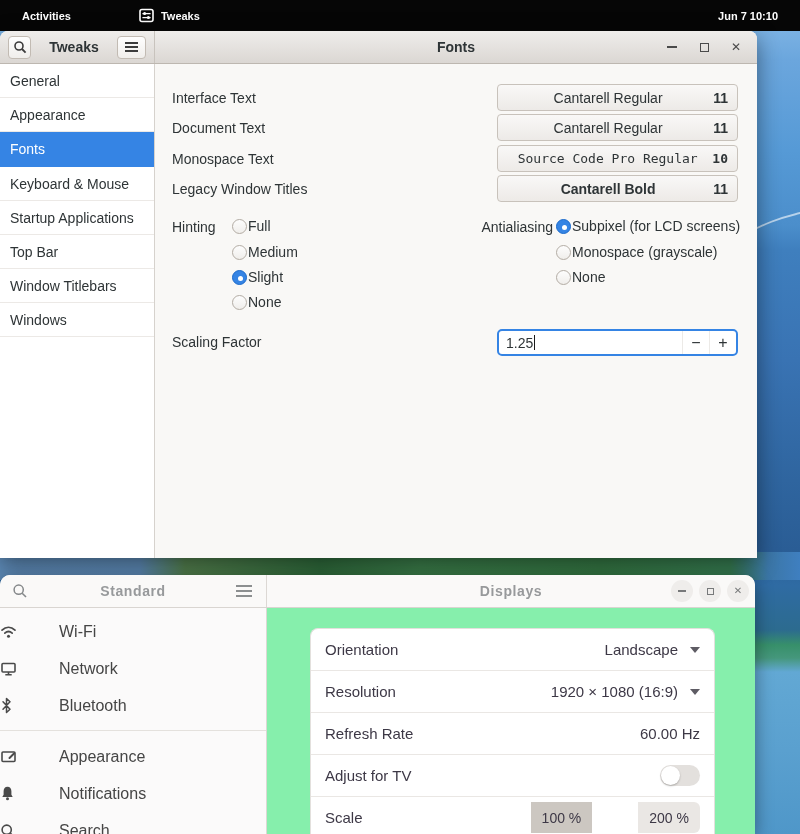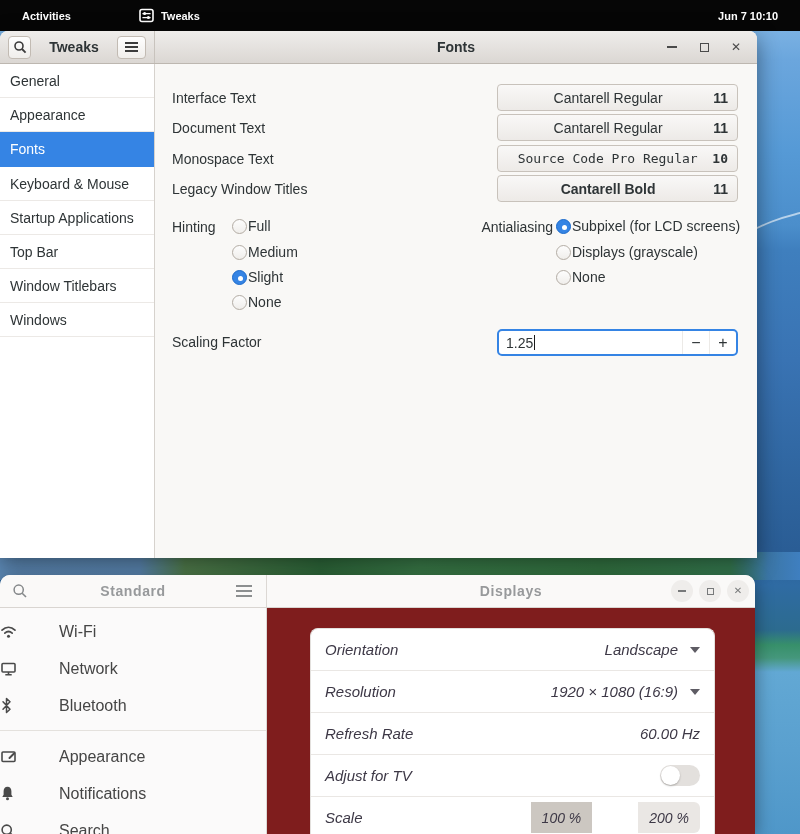--- a/index.html
+++ b/index.html
@@ -99,21 +99,21 @@
   .circle-btn .g-max { width:7px; height:7px; border:1.2px solid #77797a; }
   .circle-btn .g-close { font-size:10px; color:#77797a; }
 
   .st-side { position:absolute; left:0; top:33px; width:267px; bottom:0; background:#fbfafa;
       border-right:1px solid #dcd8d4; padding-top:5px; }
   .st-item { height:37px; display:flex; align-items:center; }
   .st-item .s-icon { width:18px; height:16px; flex:0 0 18px; display:flex; align-items:center; }
   .st-item .s-label { margin-left:41px; font-size:16px; color:#454545; }
   .st-sep { height:1px; background:#e4e1dd; margin:6px 0 7px; }
 
-  .st-main { position:absolute; left:267px; top:33px; right:0; bottom:0; background:#7f1d1d;font-style:italic; }
+  .st-main { position:absolute; left:267px; top:33px; right:0; bottom:0; background:#86efac; }
   .card { position:absolute; left:43px; top:20px; width:405px; height:210px;
       background:#ffffff; border:1px solid #e3e0dd; border-bottom:none; border-radius:8px 8px 0 0; overflow:hidden; }
   .c-row { height:42px; display:flex; align-items:center; padding:0 14px;
       border-bottom:1px solid #eae7e4; font-size:15px; color:#3d3846; }
   .c-label { flex:1; }
   .c-value { color:#3d3846; }
   .dd-arrow { width:0; height:0; border-left:5px solid transparent; border-right:5px solid transparent;
       border-top:6px solid #5e5c64; margin-left:12px; }
   .toggle { width:40px; height:21px; border-radius:11px; background:#e3e0dd; position:relative; }
   .toggle .knob { position:absolute; left:1px; top:1px; width:19px; height:19px; border-radius:50%;
@@ -237,21 +237,21 @@
           <span class="radio-label">None</span>
         </div>
 
         <span class="f-label" style="left:260px; width:138px; text-align:right; top:155px">Antialiasing</span>
         <div class="radio-row" style="left:401px; top:152px">
           <span class="radio on"></span>
           <span class="radio-label">Subpixel (for LCD screens)</span>
         </div>
         <div class="radio-row" style="left:401px; top:178px">
           <span class="radio"></span>
-          <span class="radio-label">Displays (grayscale)</span>
+          <span class="radio-label">Monospace (grayscale)</span>
         </div>
         <div class="radio-row" style="left:401px; top:203px">
           <span class="radio"></span>
           <span class="radio-label">None</span>
         </div>
 
         <span class="f-label" style="top:270px">Scaling Factor</span>
         <div class="spinbox">
           <span class="spin-value">1.25</span>
           <span class="caret"></span>

